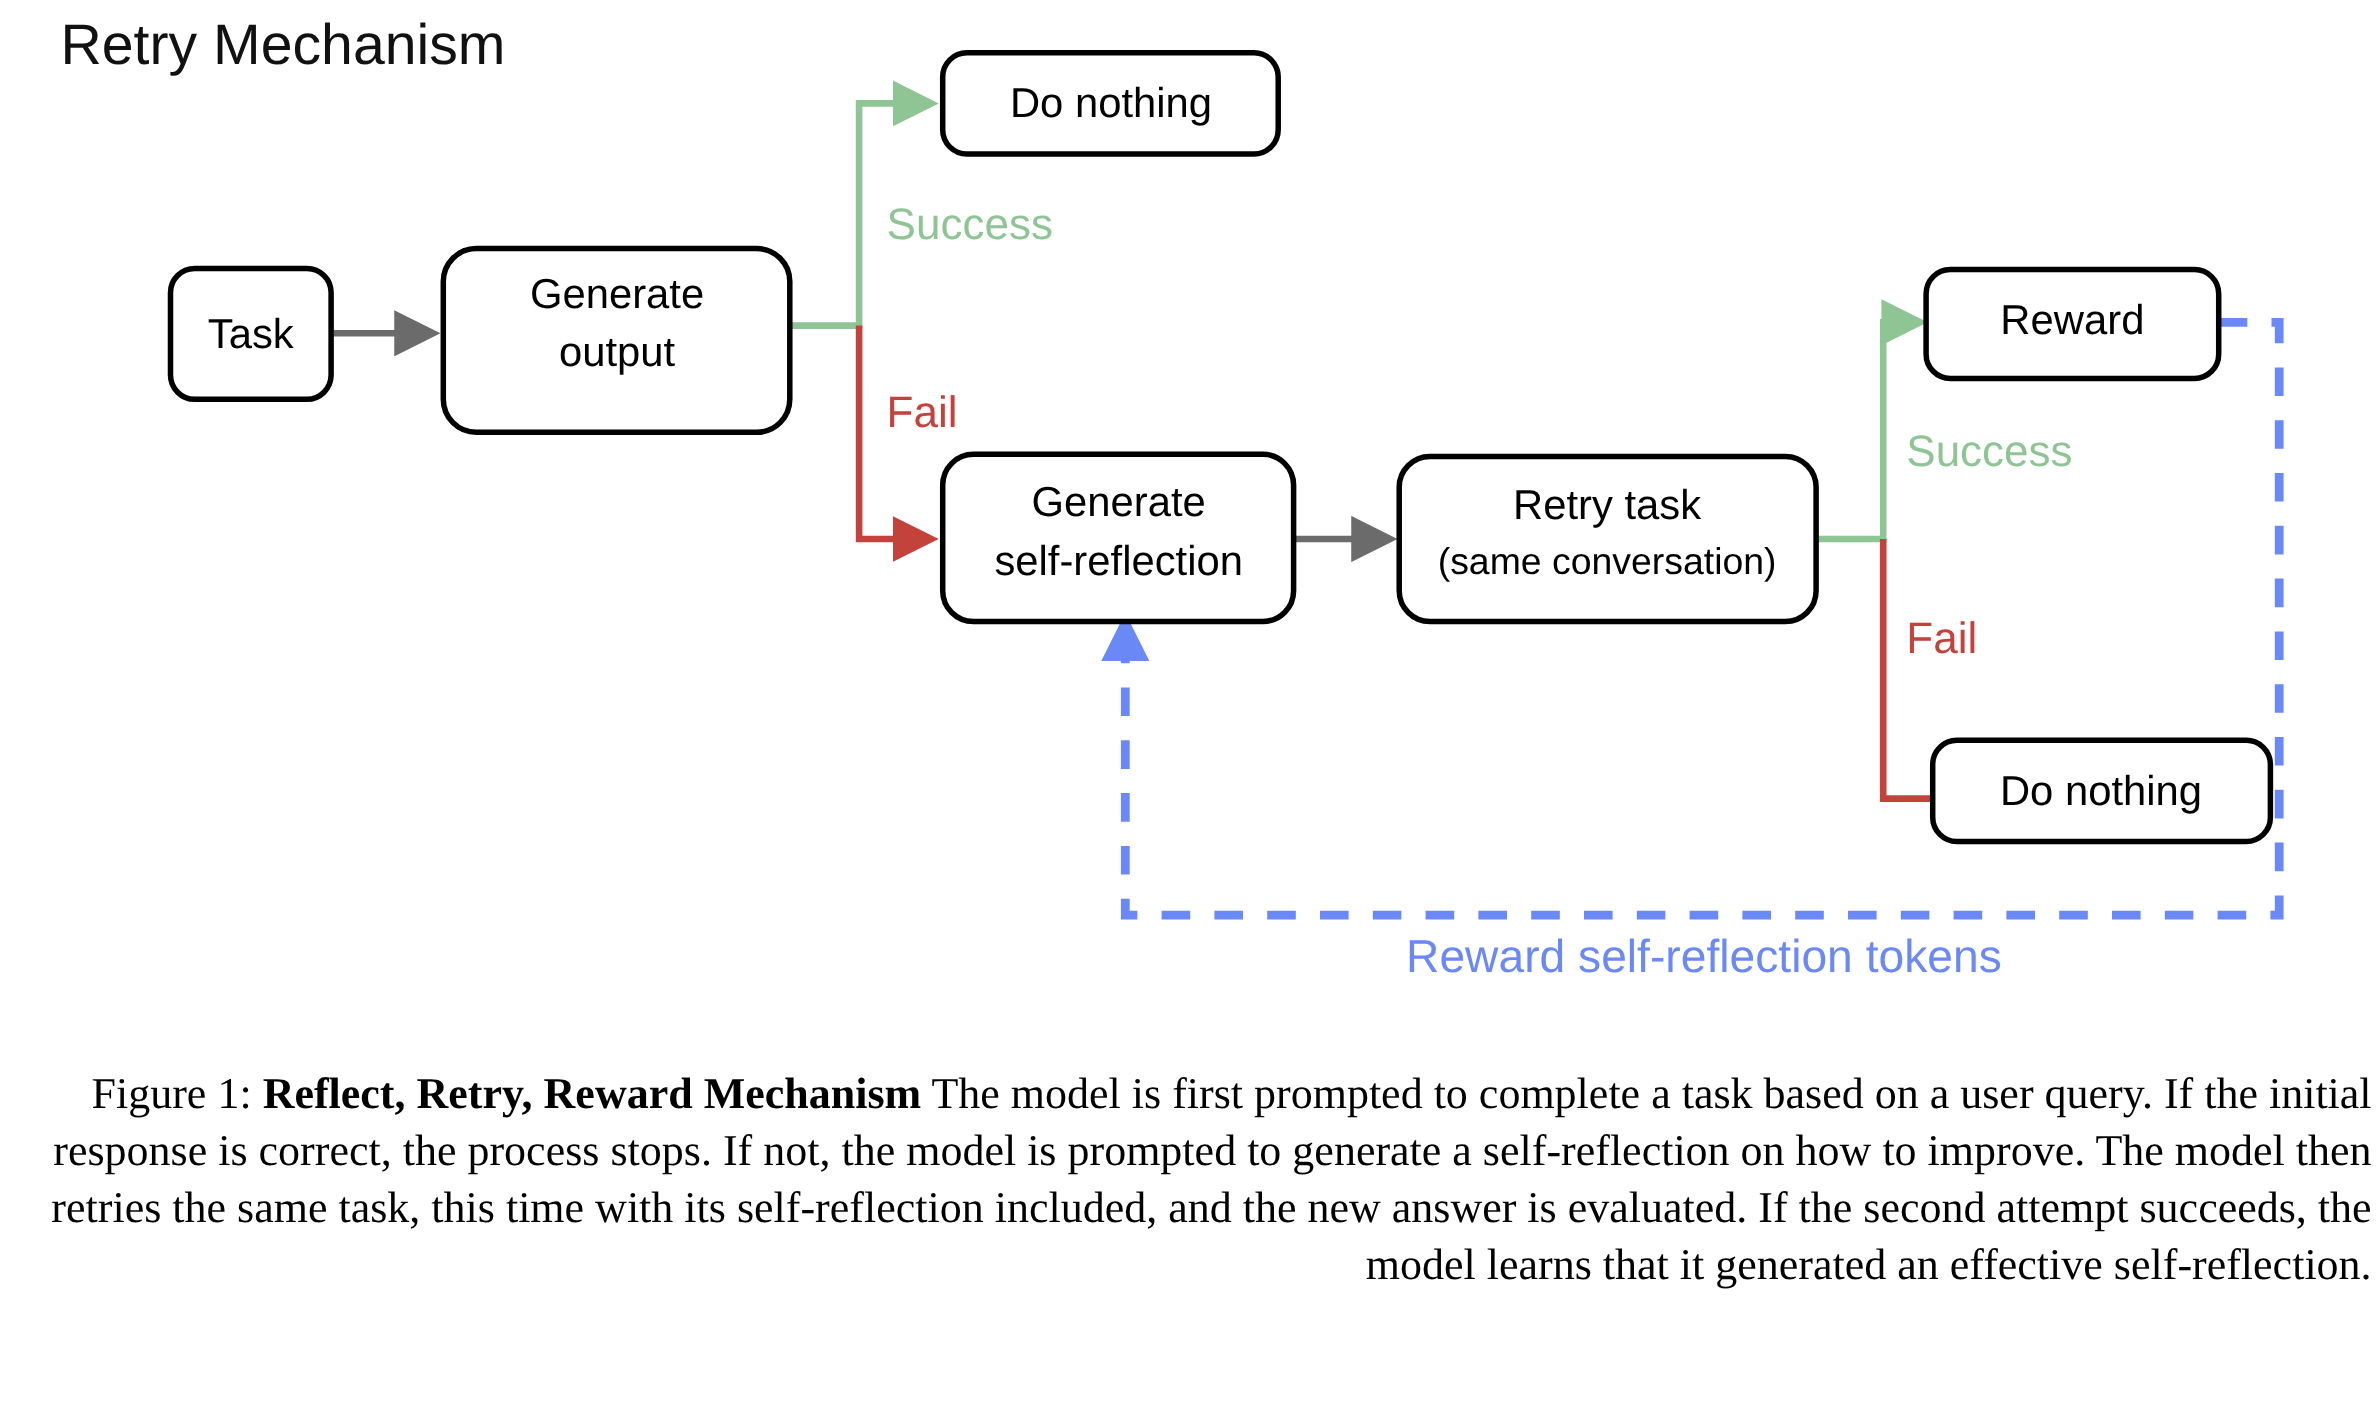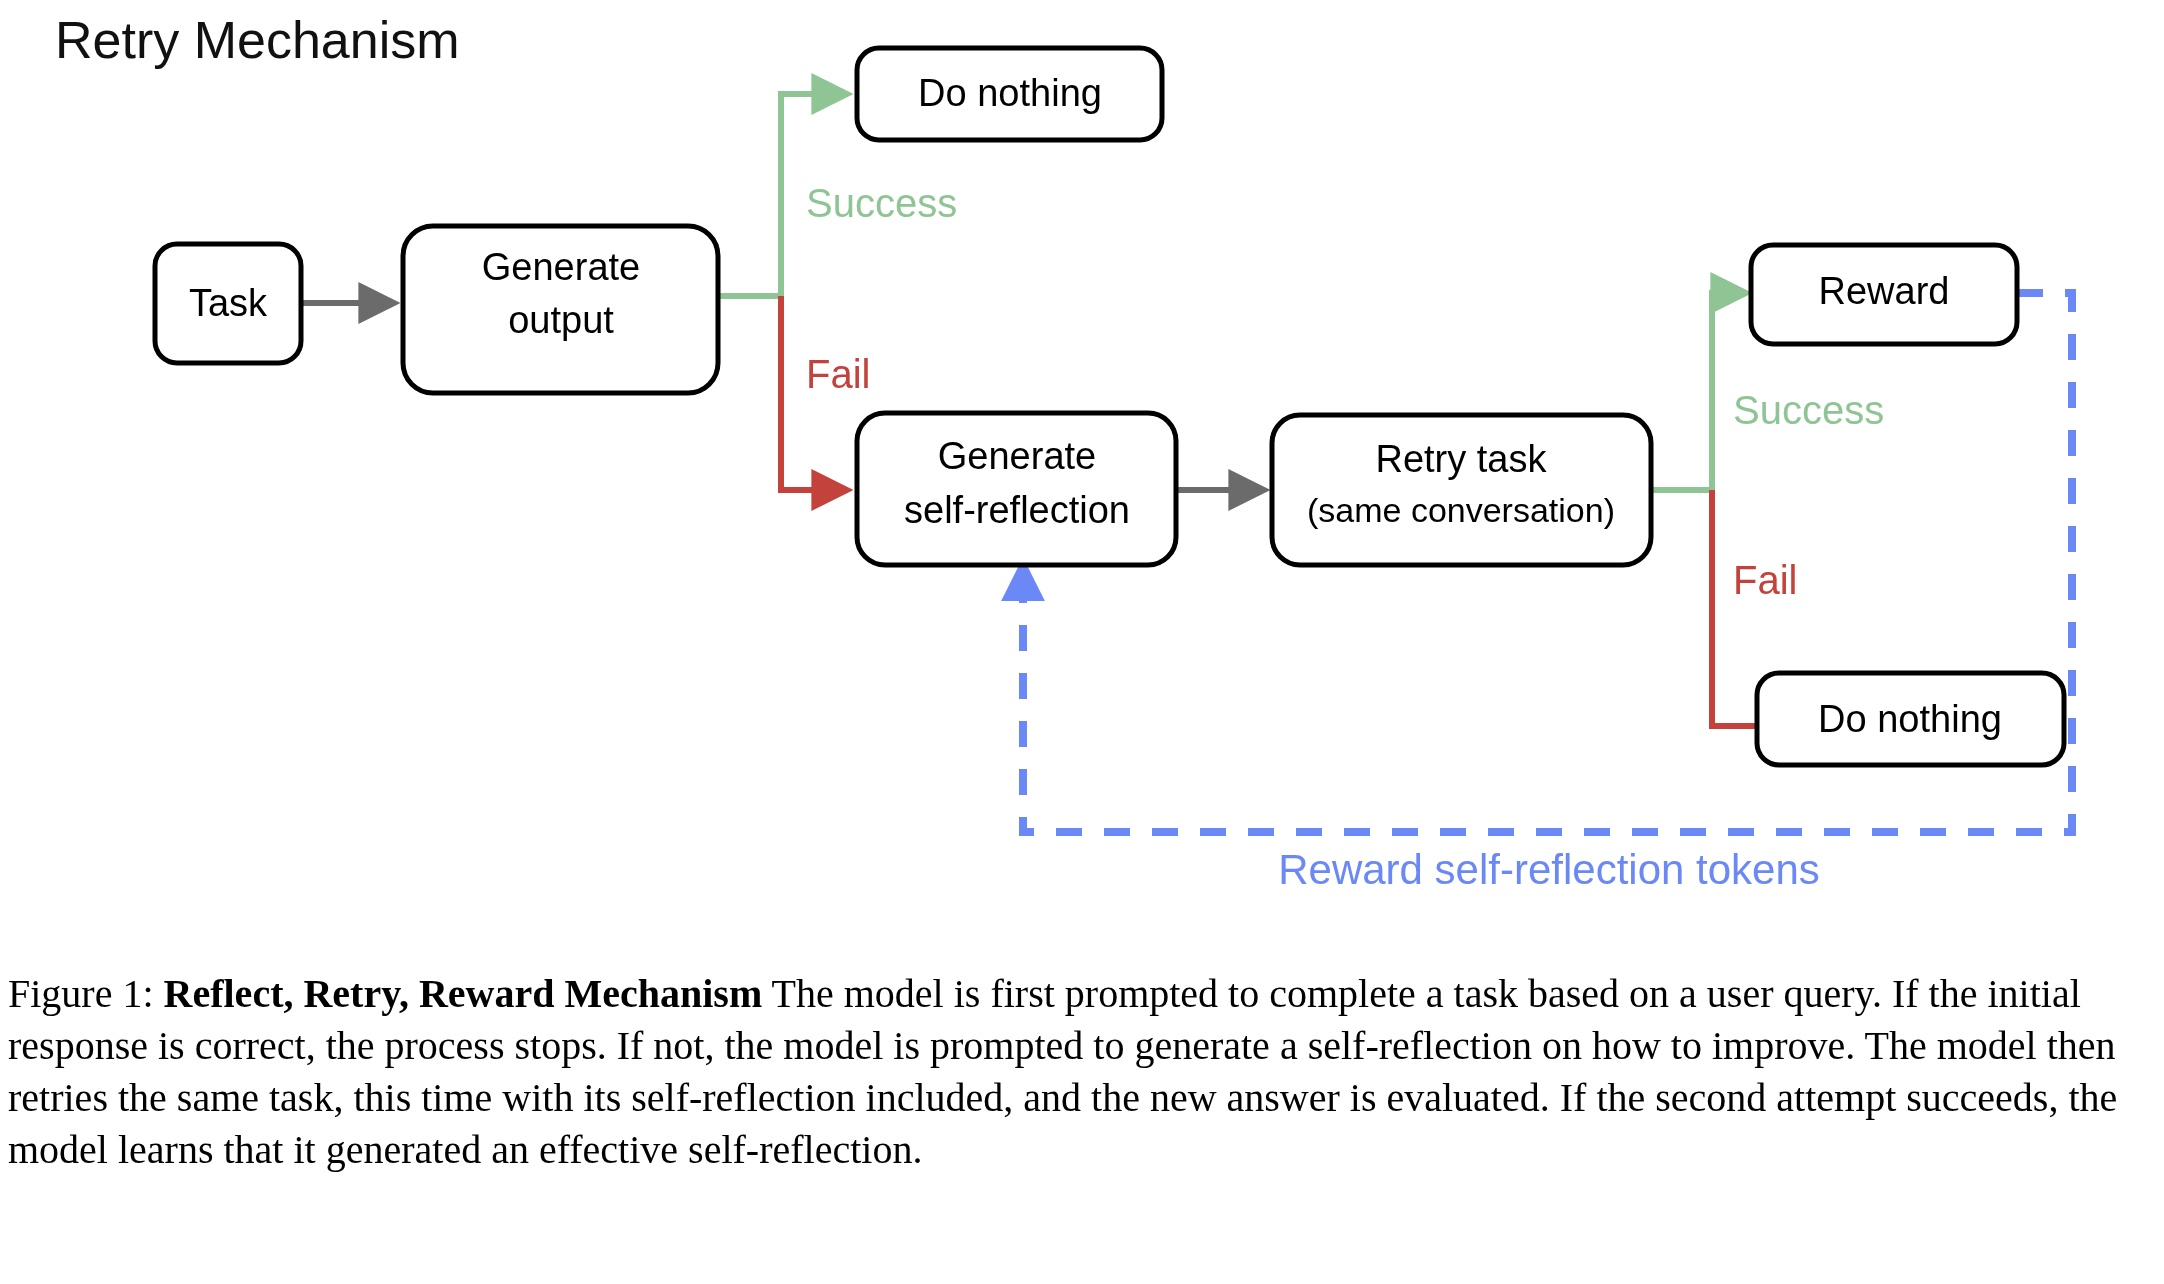--- a/index.html
+++ b/index.html
@@ -67,21 +67,21 @@
   }
   .caption {
     position: absolute;
     left: 8px;
     top: 968px;
     width: 2148px;
     font-family: "Liberation Serif", serif;
     font-size: 40px;
     line-height: 1.30;
     color: #000000;
-    text-align: left;
+    text-align: right;
   }
   .caption b { font-weight: bold; }
 </style>
 </head>
 <body>
 
 <div id="figure-root">
 
   <div class="diagram-area">
     <svg class="flow" viewBox="0 0 2164 960" xmlns="http://www.w3.org/2000/svg">

